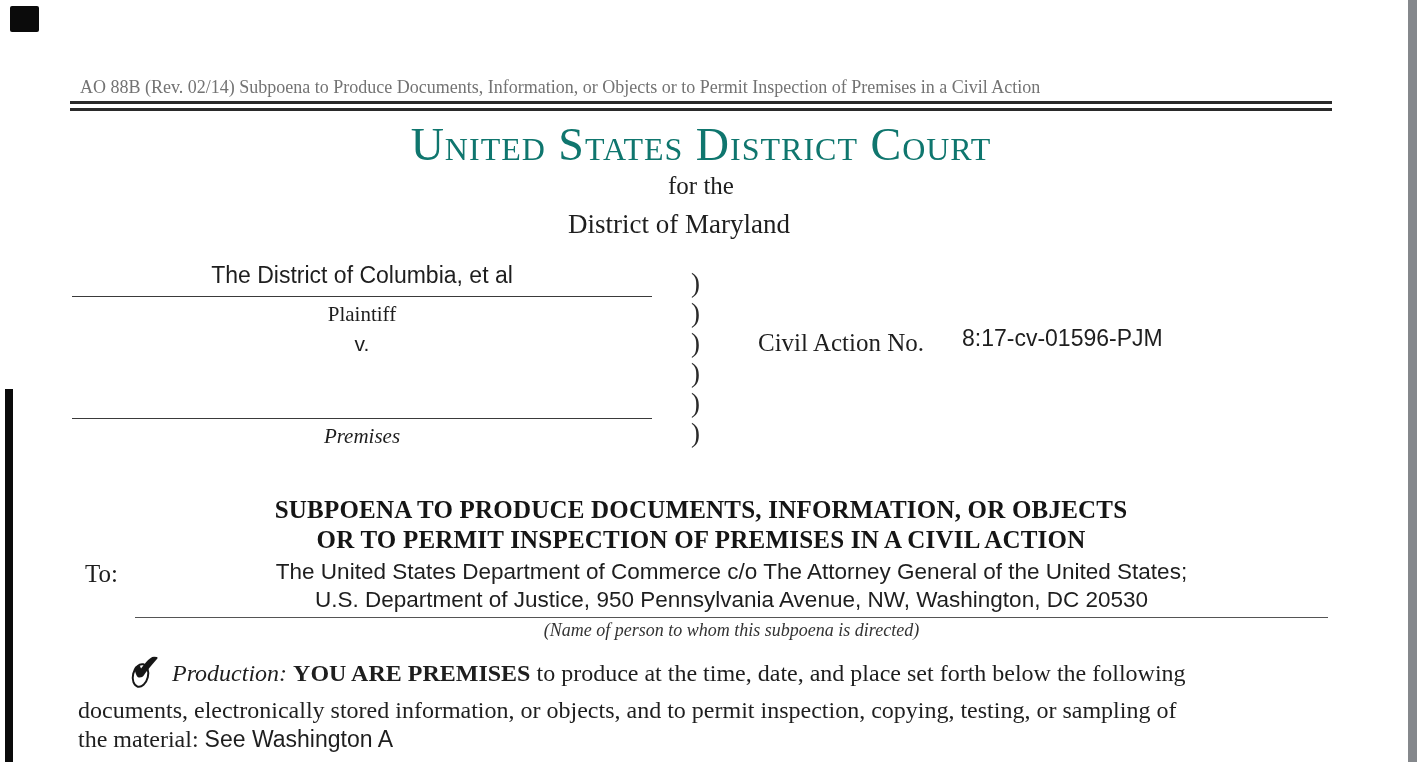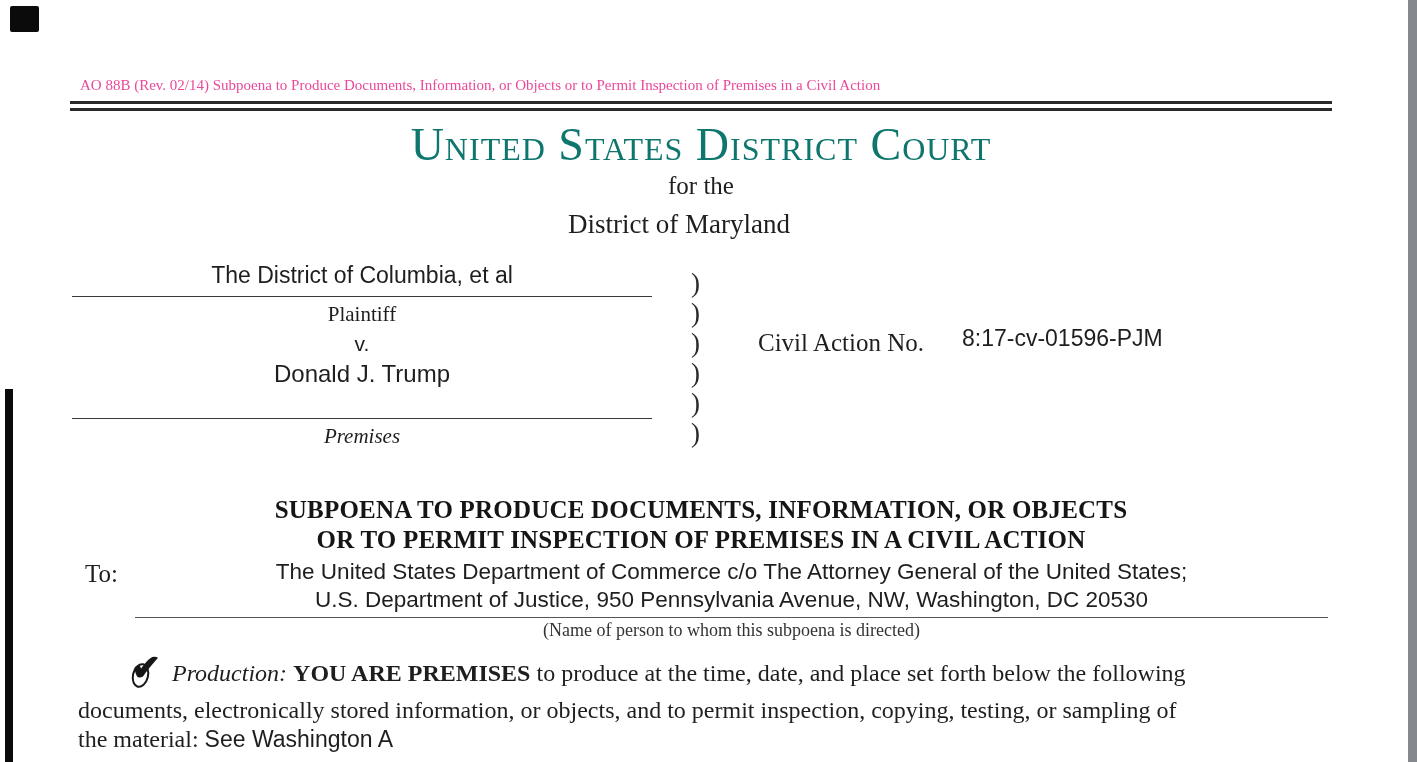--- a/index.html
+++ b/index.html
@@ -10,21 +10,21 @@
   .abs{position:absolute;}
   .sans{font-family:"Liberation Sans", sans-serif;}
   .center{text-align:center;}
 
   
   .artifact-box{left:10px;top:6px;width:29px;height:26px;background:#0b0b0b;border-radius:2px;}
   .artifact-left-bar{left:5px;top:389px;width:8px;height:373px;background:#0b0b0b;}
   .scan-right-bar{left:1408px;top:0;width:9px;height:762px;background:#85888c;}
 
   
-  .form-id{left:80px;top:77px;font-size:15px;white-space:nowrap;color:#ec4899;}
+  .form-id{left:80px;top:77px;font-size:18px;white-space:nowrap;color:#737373;}
   .double-rule{left:70px;top:101px;width:1262px;height:4px;
     border-top:3px solid #2a2a2a;border-bottom:3px solid #2a2a2a;}
 
   .court-title{left:70px;top:118px;width:1262px;font-size:46px;
     font-variant:small-caps;letter-spacing:1px;color:#0f766e;}
   .for-the{left:70px;top:172px;width:1262px;font-size:25px;}
   .district{left:48px;top:209px;width:1262px;font-size:27px;}
 
   
   .party-block{left:72px;width:580px;}
@@ -44,21 +44,21 @@
   .civil-action-value{left:952px;top:325px;font-size:23px;margin-left:10px;}
 
   
   .subpoena-heading{left:70px;top:495px;width:1262px;font-size:25px;font-weight:bold;
     line-height:30px;letter-spacing:0.2px;color:#151515;}
 
   
   .to-label{left:85px;top:560px;font-size:25px;}
   .to-block{left:135px;top:558px;width:1193px;font-size:22.5px;line-height:28px;}
   .to-underline{left:135px;top:617px;width:1193px;height:0;border-top:1.5px solid #555;}
-  .to-caption{left:135px;top:620px;width:1193px;font-size:18px;color:#333;}
+  .to-caption{left:135px;top:620px;width:1193px;font-size:18px;font-style:italic;color:#333;}
 
   
   .checkmark{left:131px;top:650px;font-size:36px;font-weight:bold;color:#161616;line-height:1;}
   .check-oval{position:absolute;left:1px;top:13px;width:13px;height:21px;
     border:2px solid #161616;border-radius:50%;transform:rotate(14deg);background:transparent;}
   .prod-line1{left:172px;top:660px;font-size:24px;white-space:nowrap;}
   .prod-line1 .lbl{font-style:italic;}
   .prod-line1 .cmd{font-weight:bold;}
   .prod-line2{left:78px;top:697px;font-size:24px;white-space:nowrap;}
   .prod-line3{left:78px;top:726px;font-size:24px;white-space:nowrap;}
@@ -77,21 +77,20 @@
   <div class="abs double-rule"></div>
 
   <div class="abs court-title center">United States District Court</div>
   <div class="abs for-the center">for the</div>
   <div class="abs district center">District of Maryland</div>
 
   <div class="abs party-block plaintiff-value sans center">The District of Columbia, et al</div>
   <div class="abs party-block party-rule rule1"></div>
   <div class="abs party-block plaintiff-label center">Plaintiff</div>
   <div class="abs party-block versus sans center">v.</div>
-  <div class="abs party-block defendant-value sans center">Donald J. Trump</div>
   <div class="abs party-block party-rule rule2"></div>
   <div class="abs party-block defendant-label center">Premises</div>
 
   <div class="abs paren-col">
     <span>)</span>
     <span>)</span>
     <span>)</span>
     <span>)</span>
     <span>)</span>
     <span>)</span>

